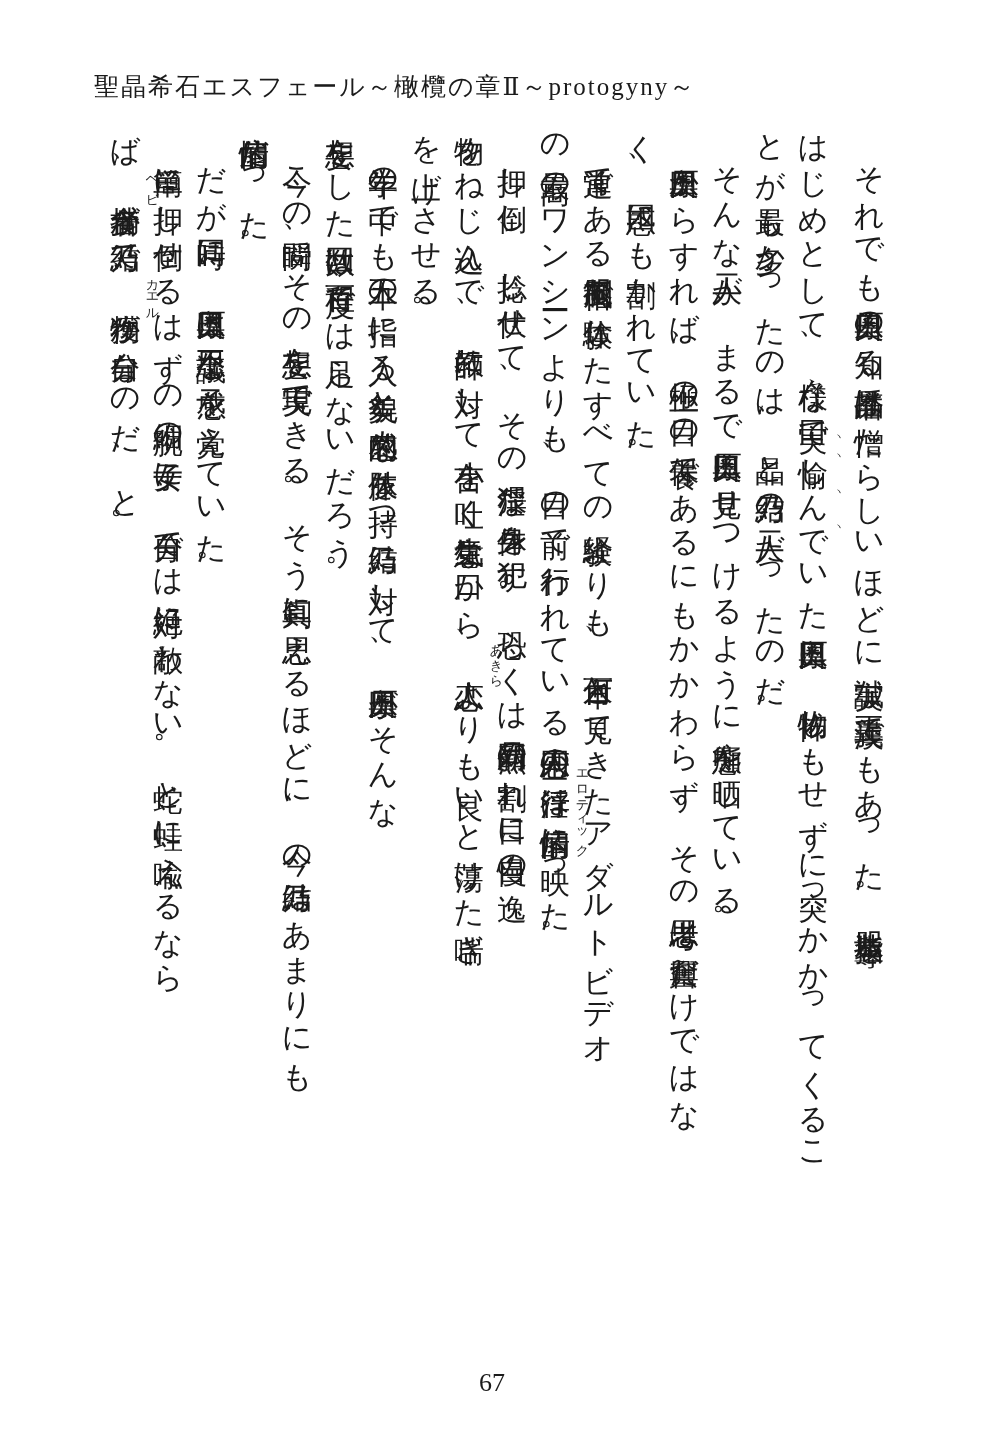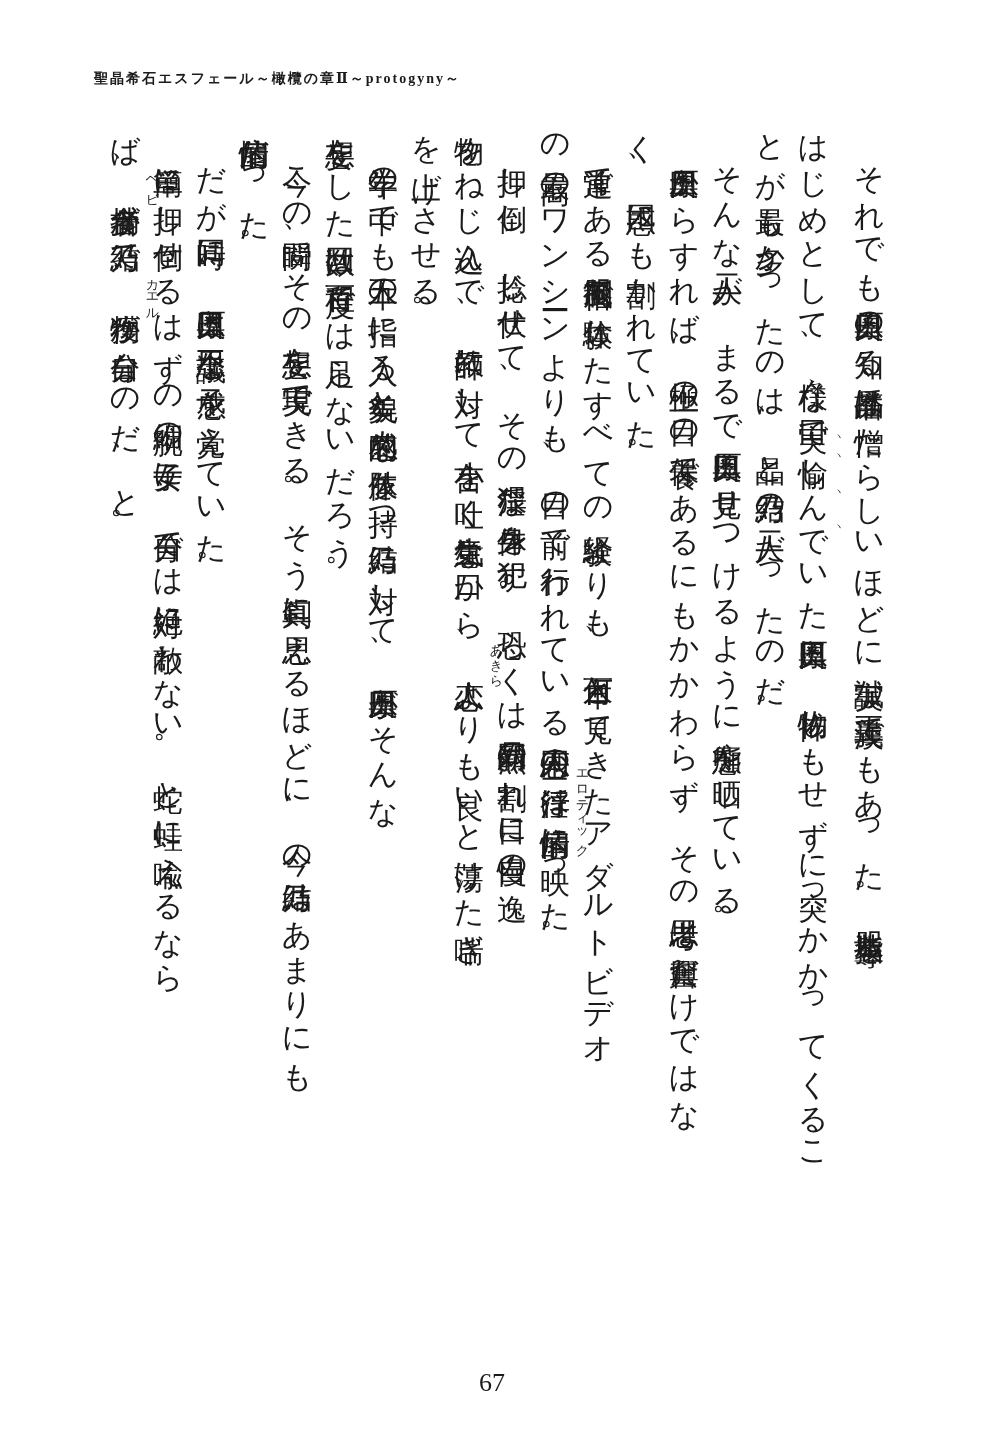--- a/index.html
+++ b/index.html
@@ -12,24 +12,23 @@
     position: relative;
     background: #ffffff;
     color: #1b1b1b;
     font-family: "Liberation Serif", "DejaVu Serif", serif;
     overflow: hidden;
   }
   .running-head {
     position: absolute;
     top: 70px;
     left: 94px;
-    font-size: 14px;
+    font-size: 25px;
     letter-spacing: 2px;
     white-space: nowrap;
-    font-weight: bold;
   }
   .body-text {
     position: absolute;
     top: 114px;
     right: 117px;
     height: 1258px;
     writing-mode: vertical-rl;
     text-orientation: mixed;
     font-size: 30px;
     line-height: 43px;

